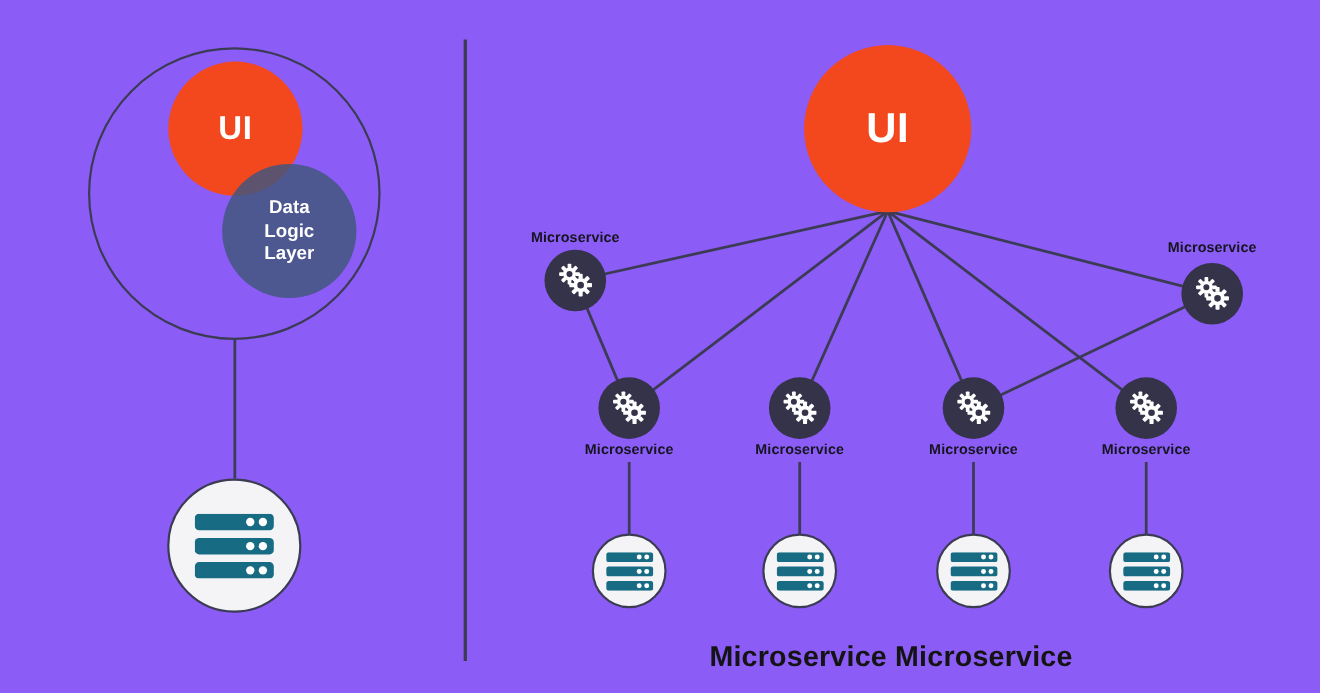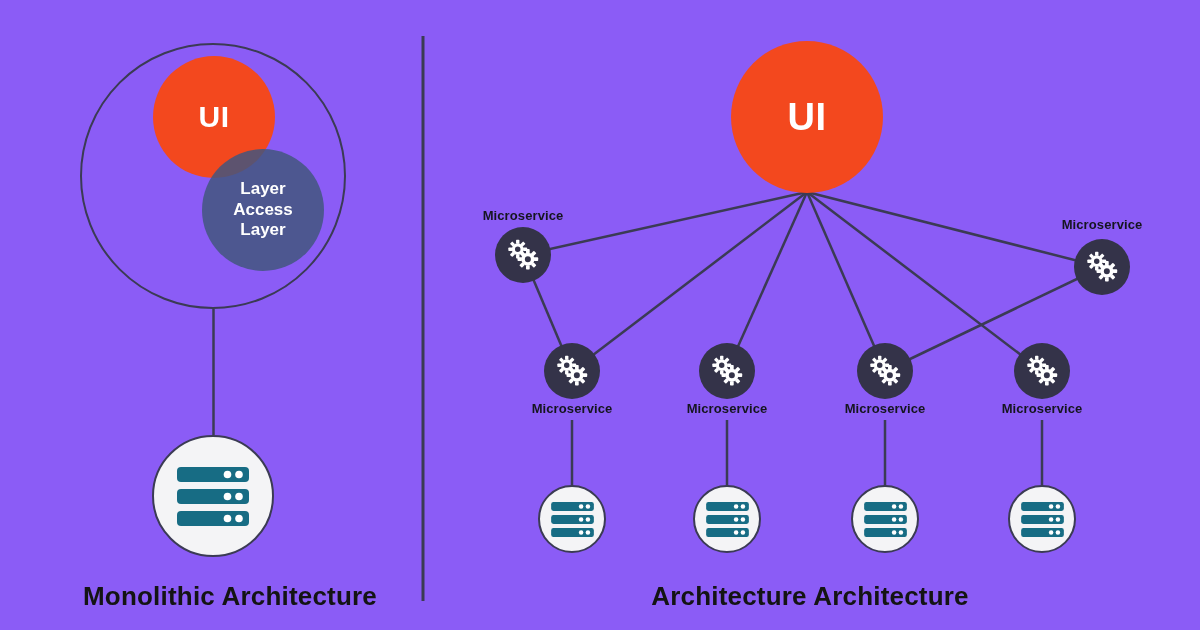--- a/index.html
+++ b/index.html
@@ -91,30 +91,29 @@
     </g>
     <path d="M423 36 L423 601" stroke="#3b3b54" stroke-width="3"></path>
   </svg>
 
   <div class="circle outline-circle"></div>
 
   <div class="circle ui-circle-left flexc">
     <span class="ui-text">UI</span>
   </div>
   <div class="circle dal-circle flexc venn-text">
-    <span class="inner">Layer Access Layer</span>
+    <span class="inner">Data Logic Layer</span>
   </div>
 
   <div class="circle db-circle-left flexc">
     <svg width="72" height="59" viewBox="0 0 72 59">
         <use href="#server-stack"></use>
       </svg>
   </div>
 
-  <div class="title title-left">Monolithic Architecture</div>
 
   <div class="circle ui-circle-right flexc">
     <span class="ui-text">UI</span>
   </div>
 
   <div class="ms-label" style="left:458px;top:208px;">Microservice</div>
   <div class="ms-node" style="left:495px;top:227px;">
     <svg width="38" height="38" viewBox="0 0 36 36" fill="#ffffff">
       <use href="#gear" transform="translate(1 .5)"></use>
       <use href="#gear" transform="translate(22.6 22) scale(1.1) translate(-12 -12)"></use>
@@ -175,15 +174,15 @@
     <svg width="43" height="35" viewBox="0 0 72 59">
         <use href="#server-stack"></use>
       </svg>
   </div>
   <div class="db-circle-small" style="left:1008px;top:485px;">
     <svg width="43" height="35" viewBox="0 0 72 59">
         <use href="#server-stack"></use>
       </svg>
   </div>
 
-  <div class="title title-right">Architecture Architecture</div>
+  <div class="title title-right">Microservice Microservice</div>
 
 </div>
 
 </body></html>

